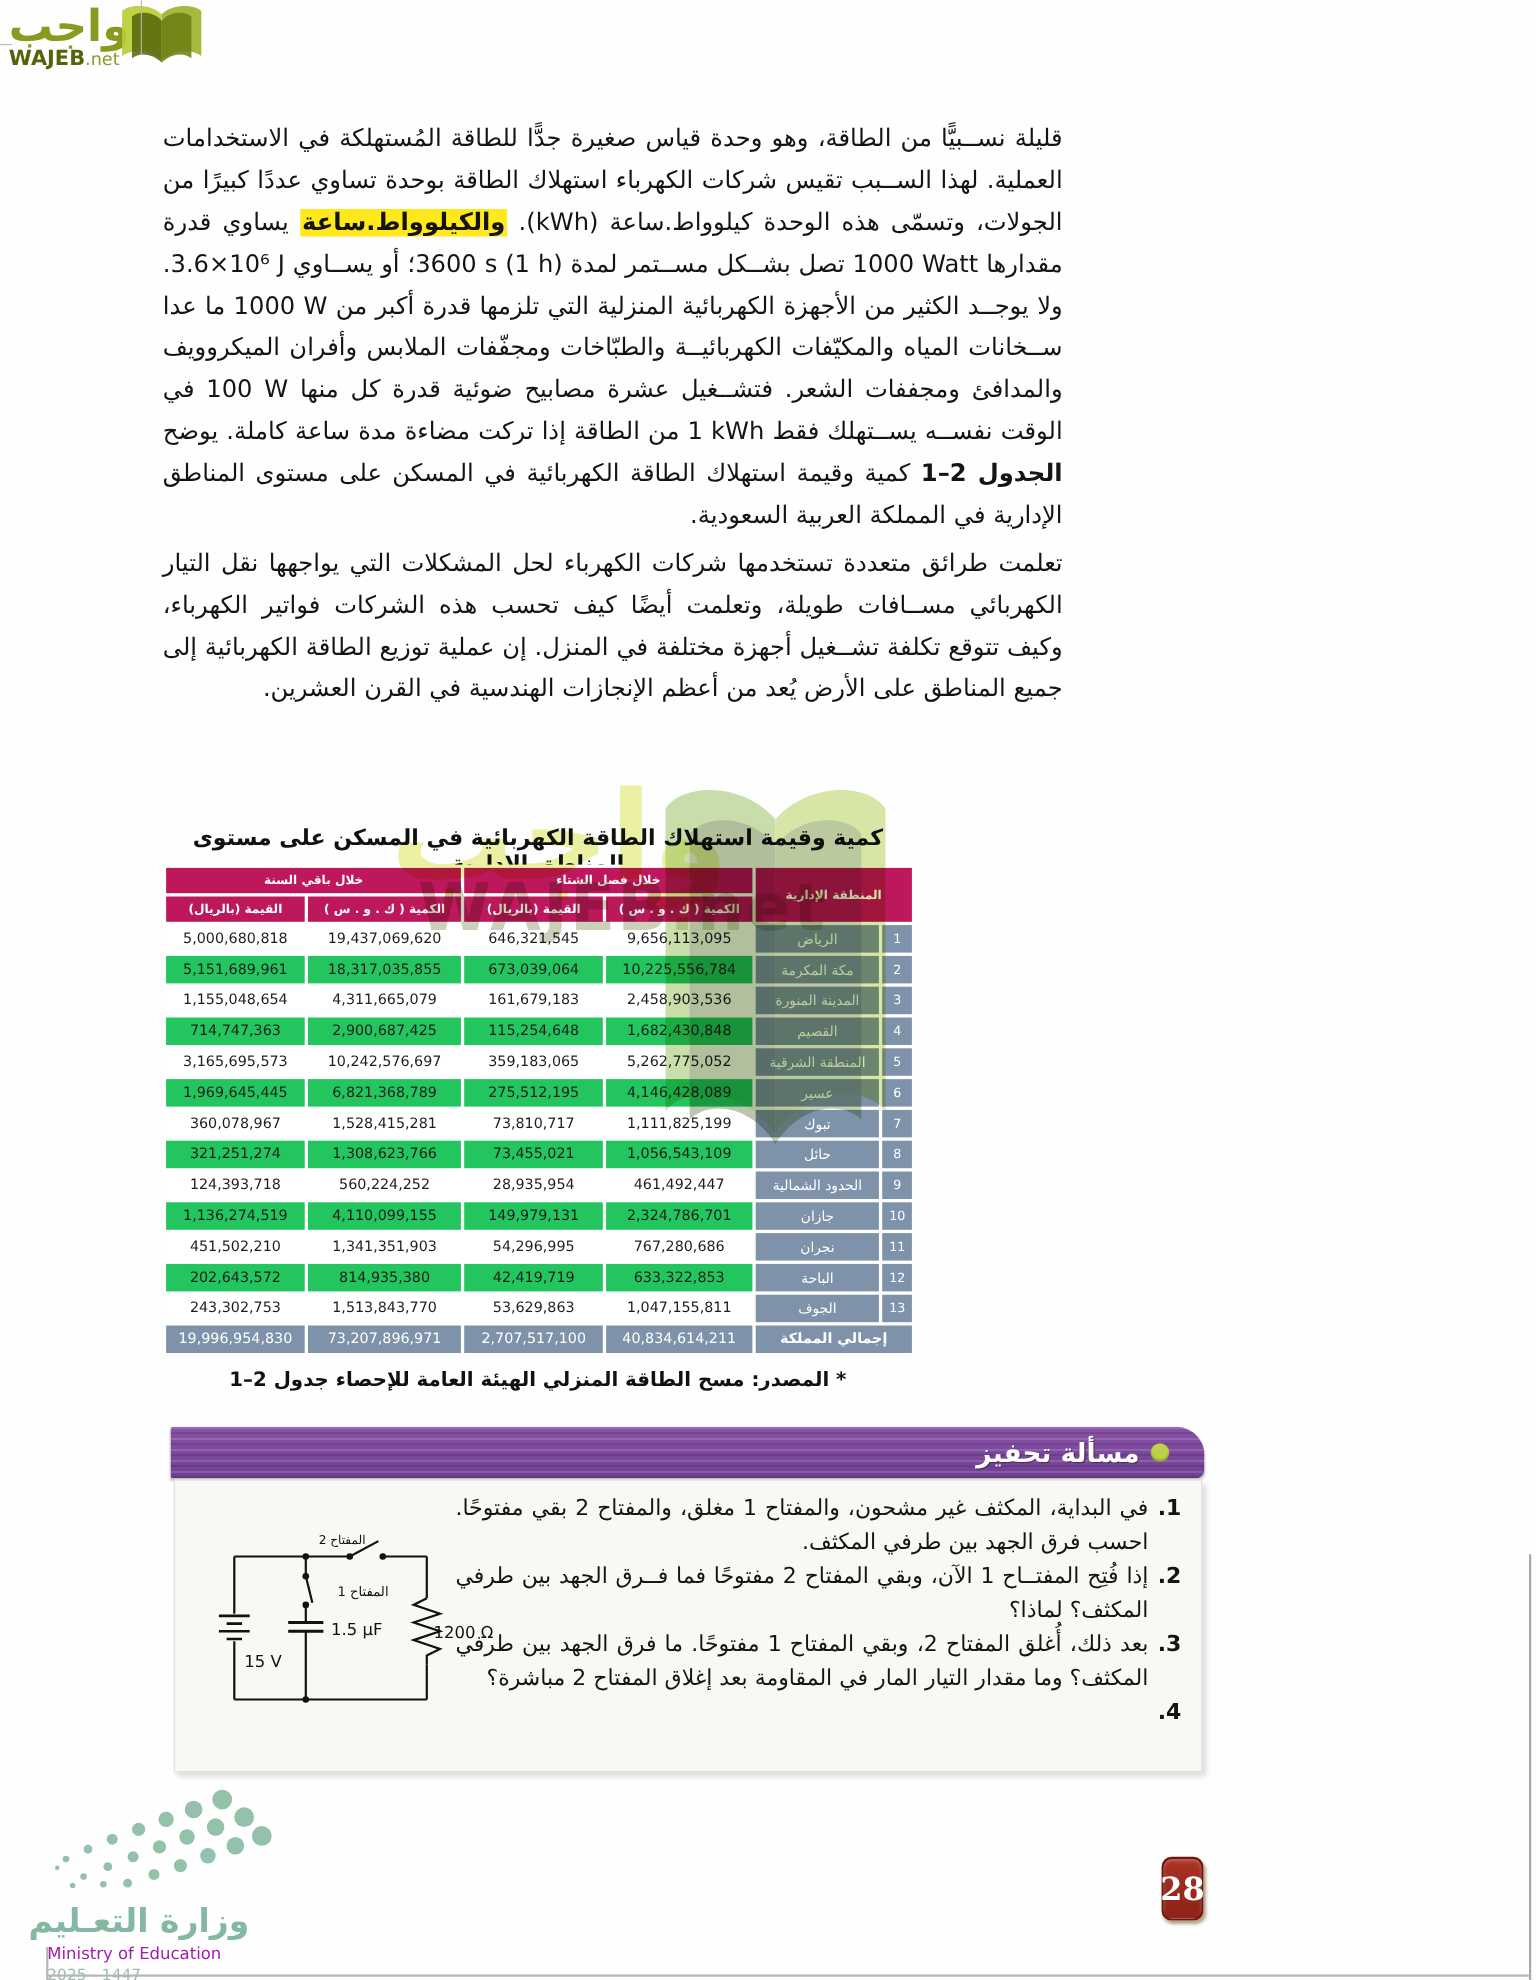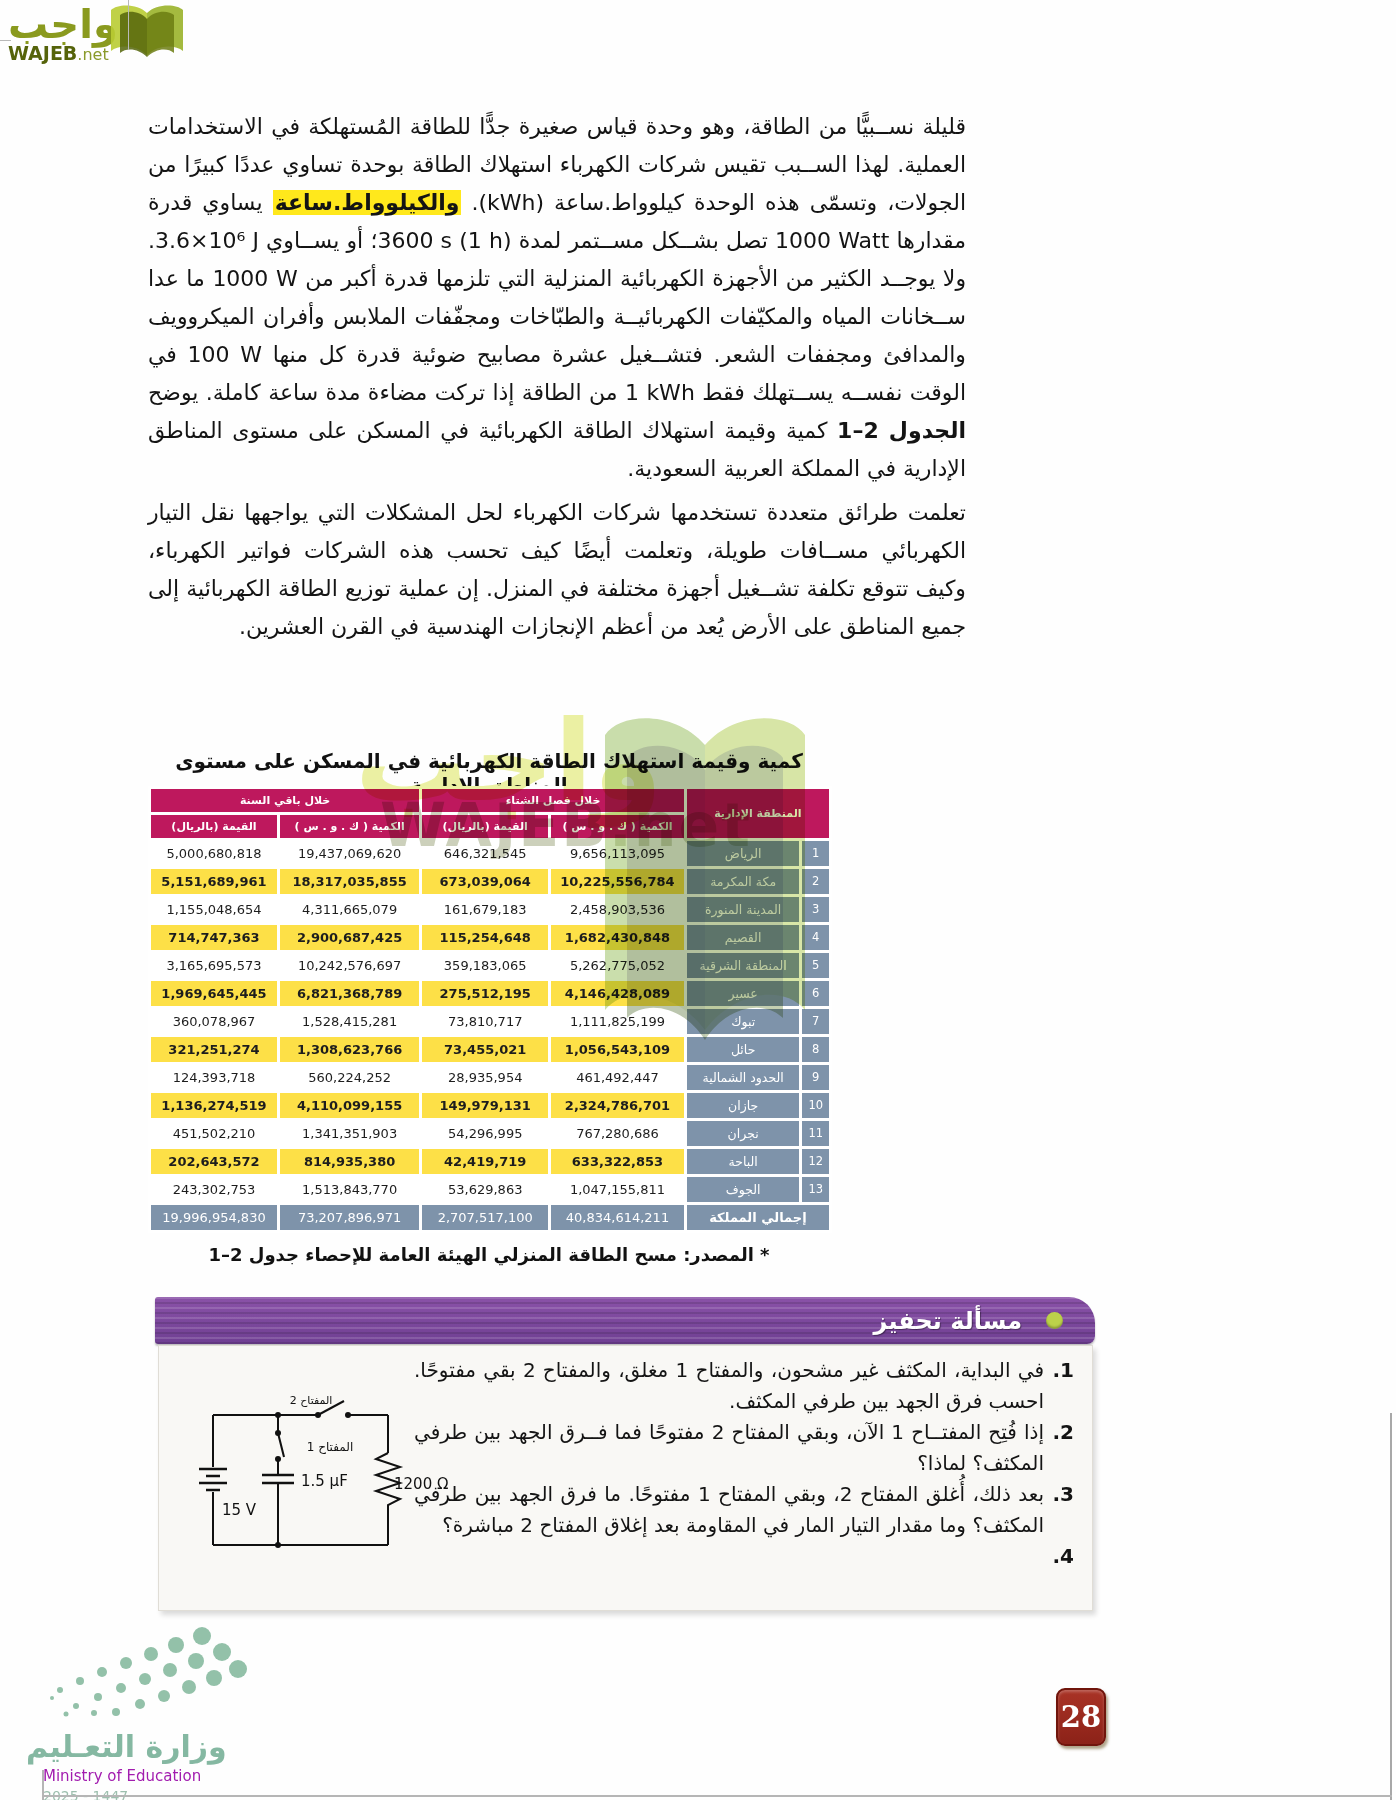--- a/index.html
+++ b/index.html
@@ -26,21 +26,21 @@
 
   
   .tbl-title{left:148px;top:749px;width:682px;text-align:center;direction:rtl;
     font-size:20px;font-weight:bold;color:#111;}
   table.consumption{left:148px;top:786px;border-collapse:separate;border-spacing:3px;
     table-layout:fixed;width:684px;direction:rtl;position:absolute;background:#fff;}
   .consumption th{background:#be185d;color:#fff;font-weight:600;font-size:11px;
     padding:4px 2px;line-height:15px;}
   .consumption td{padding:4px 3px;line-height:17px;}
   .consumption td.num{background:#fff;direction:ltr;text-align:center;color:#1d1d1d;font-size:13px;}
-  .consumption tr.alt td.num{background:#fde047;font-weight:bold;}
+  .consumption tr.alt td.num{background:#22c55e;}
   .consumption td.num-cell{background:#7e93aa;color:#fff;text-align:center;font-size:11.5px;}
   .consumption td.region-cell{background:#7e93aa;color:#fff;text-align:center;font-size:12.5px;}
   .consumption tr.total td,.consumption tr.total th{background:#7e93aa;color:#fff;font-size:13px;}
   .consumption tr.total td{text-align:center;direction:ltr;}
   .tbl-source{left:148px;top:1244px;width:682px;text-align:center;direction:rtl;
     font-size:18px;font-weight:bold;color:#111;}
 
   
   .watermark{left:340px;top:700px;width:480px;height:390px;pointer-events:none;
     mix-blend-mode:multiply;}
@@ -49,42 +49,42 @@
   .wm-en{position:absolute;left:40px;top:95px;font-size:60px;font-weight:bold;
     color:#7f8a55;opacity:.40;letter-spacing:2px;line-height:1;}
   .wm-book{position:absolute;left:255px;top:0;opacity:.45;}
 
   
   .banner{left:155px;top:1297px;width:940px;height:47px;
     background:
       repeating-linear-gradient(180deg,rgba(255,255,255,.14) 0 2px,rgba(255,255,255,0) 2px 5px,rgba(0,0,0,.12) 5px 7px,rgba(0,0,0,0) 7px 10px),
       linear-gradient(180deg,#8a52a8,#6f3f92);
     border-radius:3px 26px 8px 3px;box-shadow:0 2px 2px rgba(0,0,0,.25);
-    direction:rtl;display:flex;align-items:center;gap:24px;padding-right:32px;box-sizing:border-box;}
+    direction:rtl;display:flex;align-items:center;gap:10px;padding-right:32px;box-sizing:border-box;}
   .banner-dot{width:17px;height:17px;border-radius:50%;background:#bcd24a;
     box-shadow:inset 0 -2px 2px rgba(0,0,0,.25);flex:0 0 auto;}
   .banner-title{color:#fff;font-weight:bold;font-size:24px;text-shadow:1px 1px 1px rgba(0,0,0,.4);}
   .problem-box{left:158px;top:1345px;width:935px;height:266px;background:#f9f8f5;
     border:1px solid #e0ddd6;box-shadow:3px 4px 5px rgba(0,0,0,.14);box-sizing:border-box;
     direction:rtl;padding:7px 18px 6px 12px;}
   .pb-intro{font-size:20px;color:#1c1c1c;line-height:30px;}
   .pb-list{margin:2px 0 0 0;padding:0;list-style:none;width:660px;}
   .pb-list li{display:flex;gap:8px;font-size:20px;line-height:31px;color:#141414;text-align:justify;}
   .pb-list .qnum{font-weight:bold;flex:0 0 22px;}
 
   
   .circuit{left:178px;top:1393px;}
   .circuit text{font-family:"DejaVu Sans",sans-serif;fill:#111;}
 
   
   .ministry-dots{left:48px;top:1618px;}
   .ministry-ar{left:26px;top:1732px;font-size:30px;font-weight:bold;color:#85b8a2;direction:rtl;line-height:1;}
   .ministry-en{left:43px;top:1769px;font-size:15px;color:#a21caf;line-height:1;}
   .ministry-years{left:43px;top:1789px;font-size:14px;color:#9dbfae;line-height:1;}
-  .page-badge{left:1056px;top:1688px;width:50px;height:58px;border-radius:9px;
+  .page-badge{left:1056px;top:1688px;width:38px;height:58px;border-radius:9px;
     background:linear-gradient(180deg,#a93326,#8c2218);border:2px solid #70150c;
     box-shadow:2px 3px 3px rgba(110,90,40,.55), inset 0 2px 3px rgba(255,255,255,.25);
     display:flex;align-items:center;justify-content:center;box-sizing:border-box;}
   .page-badge span{color:#fff;font-family:"DejaVu Serif",serif;font-weight:bold;font-size:29px;}
 
   .edge-v{left:1390px;top:1413px;width:2px;height:387px;background:#a8a8a8;}
   .edge-h{left:42px;top:1795px;width:1350px;height:2px;background:#b5b5b5;}
   .edge-l{left:42px;top:1770px;width:2px;height:30px;background:#b5b5b5;}
 </style>
 </head>

